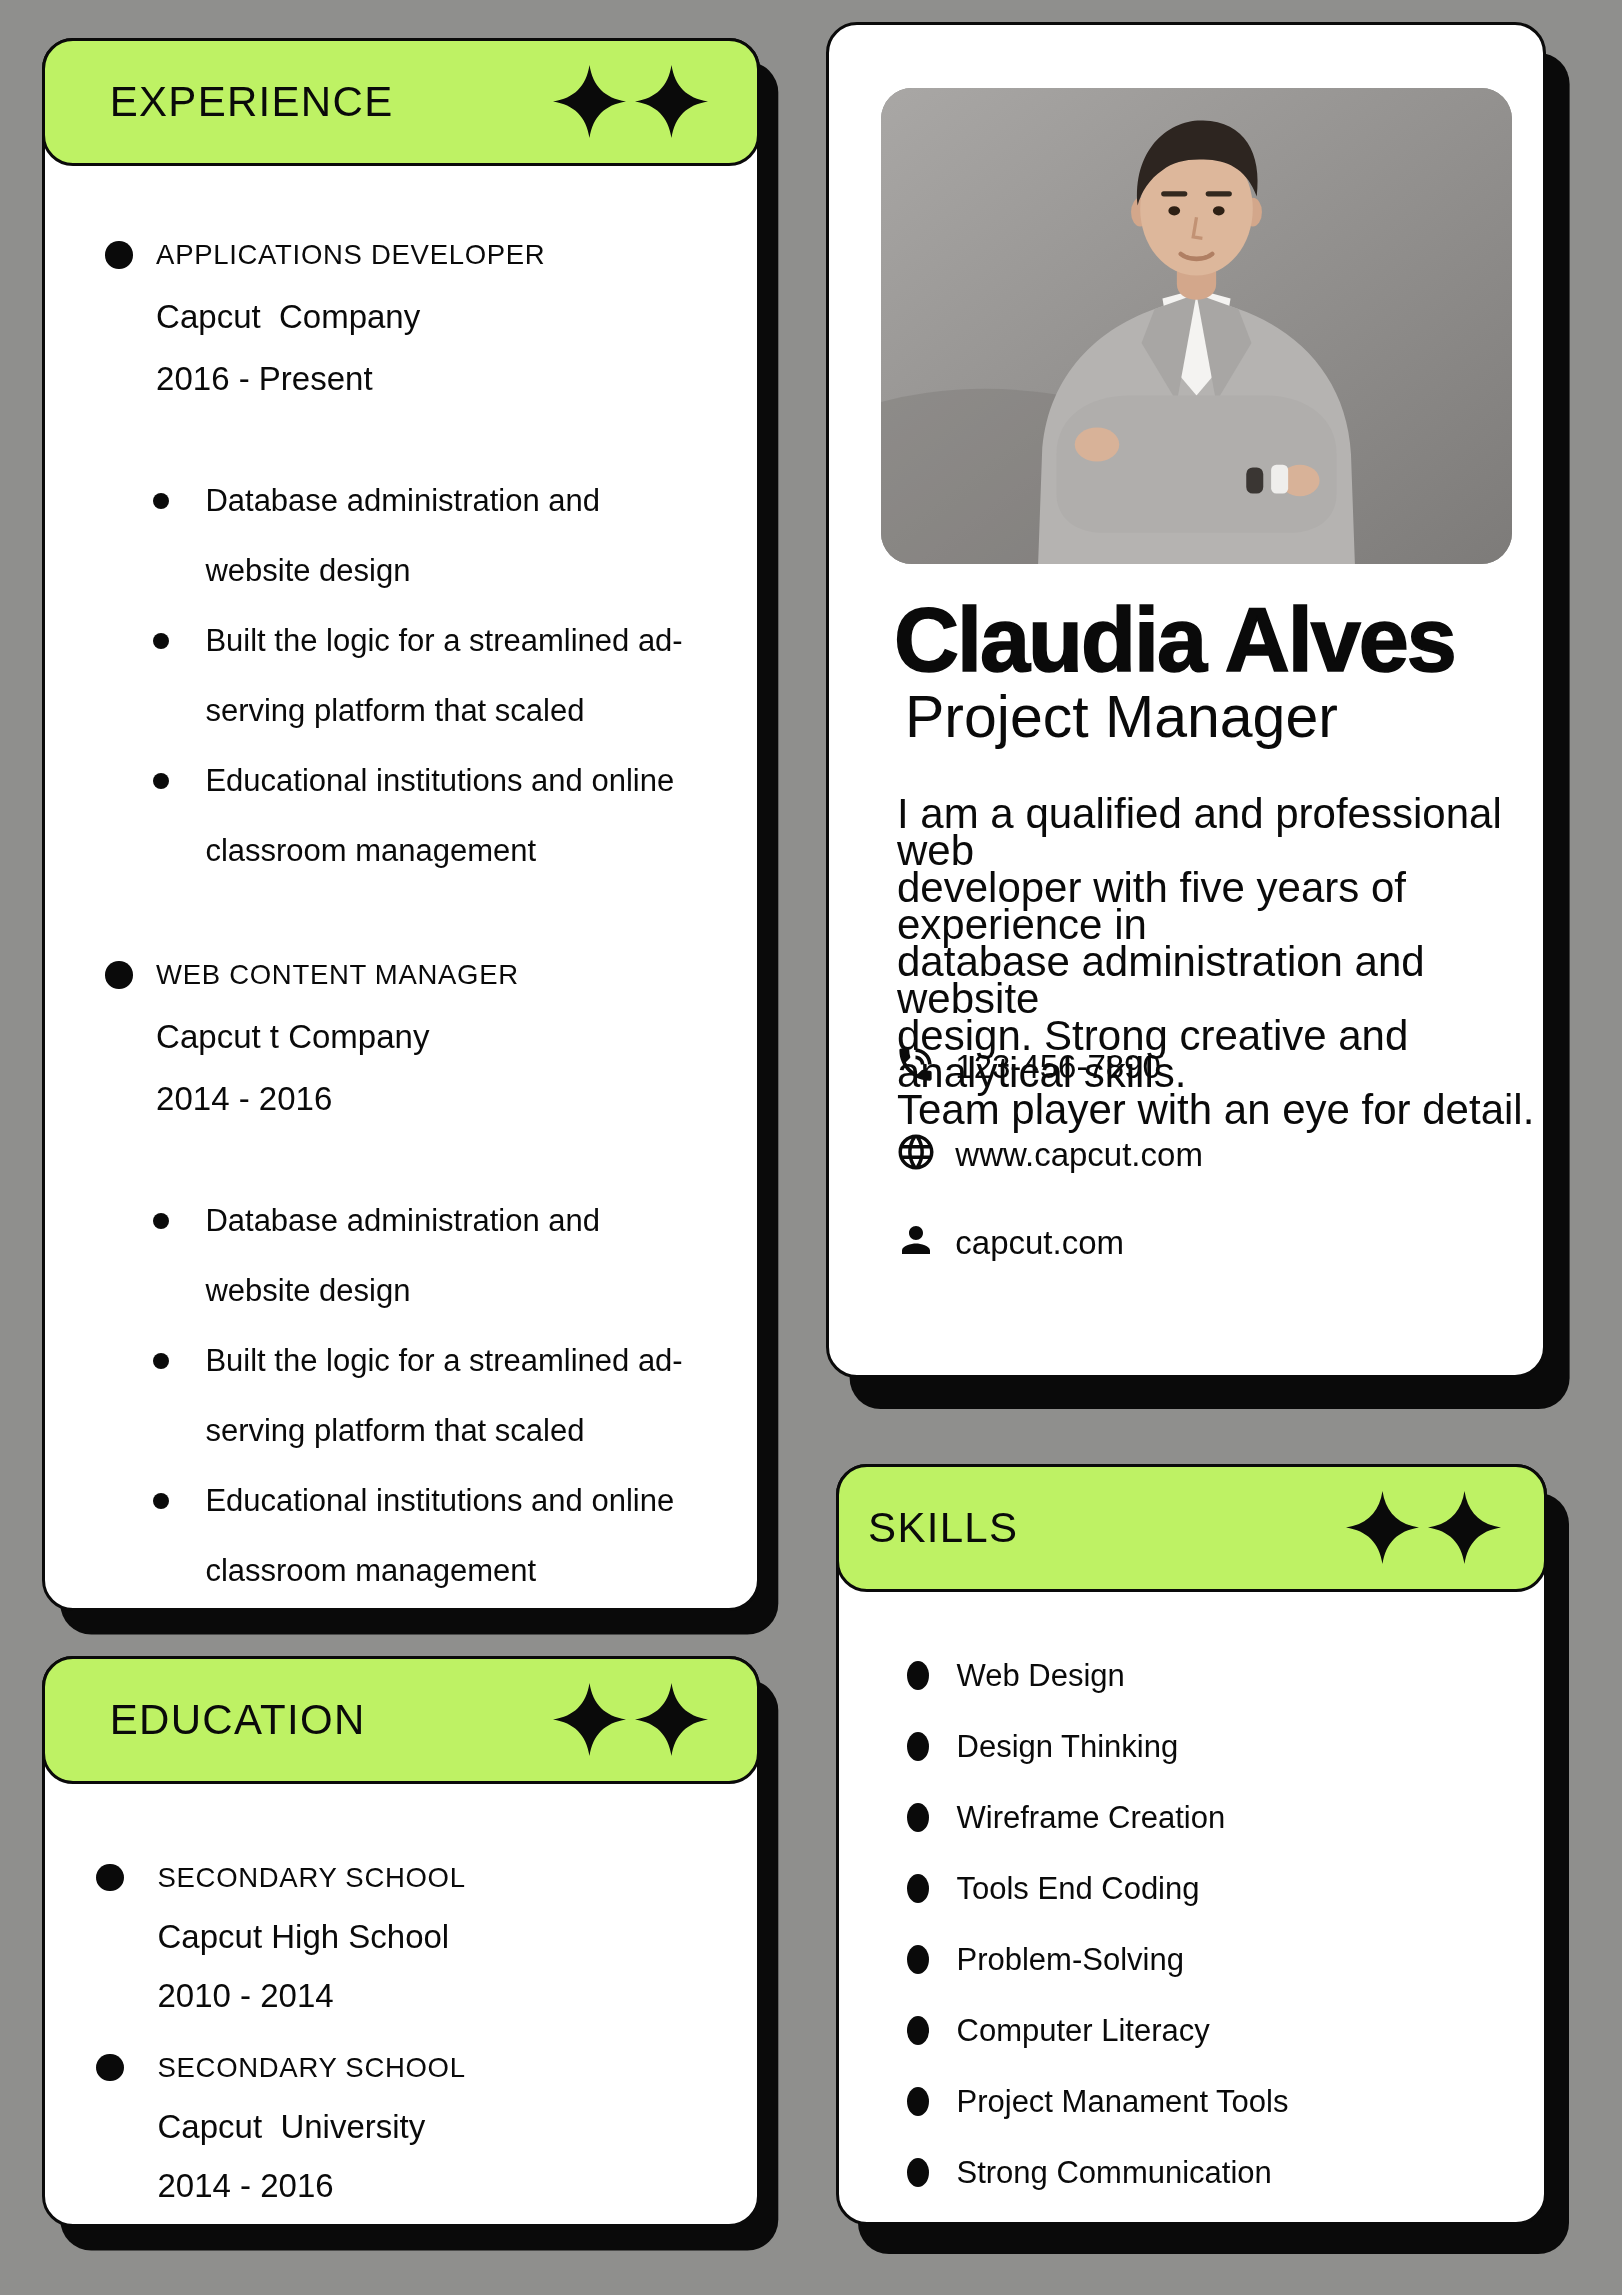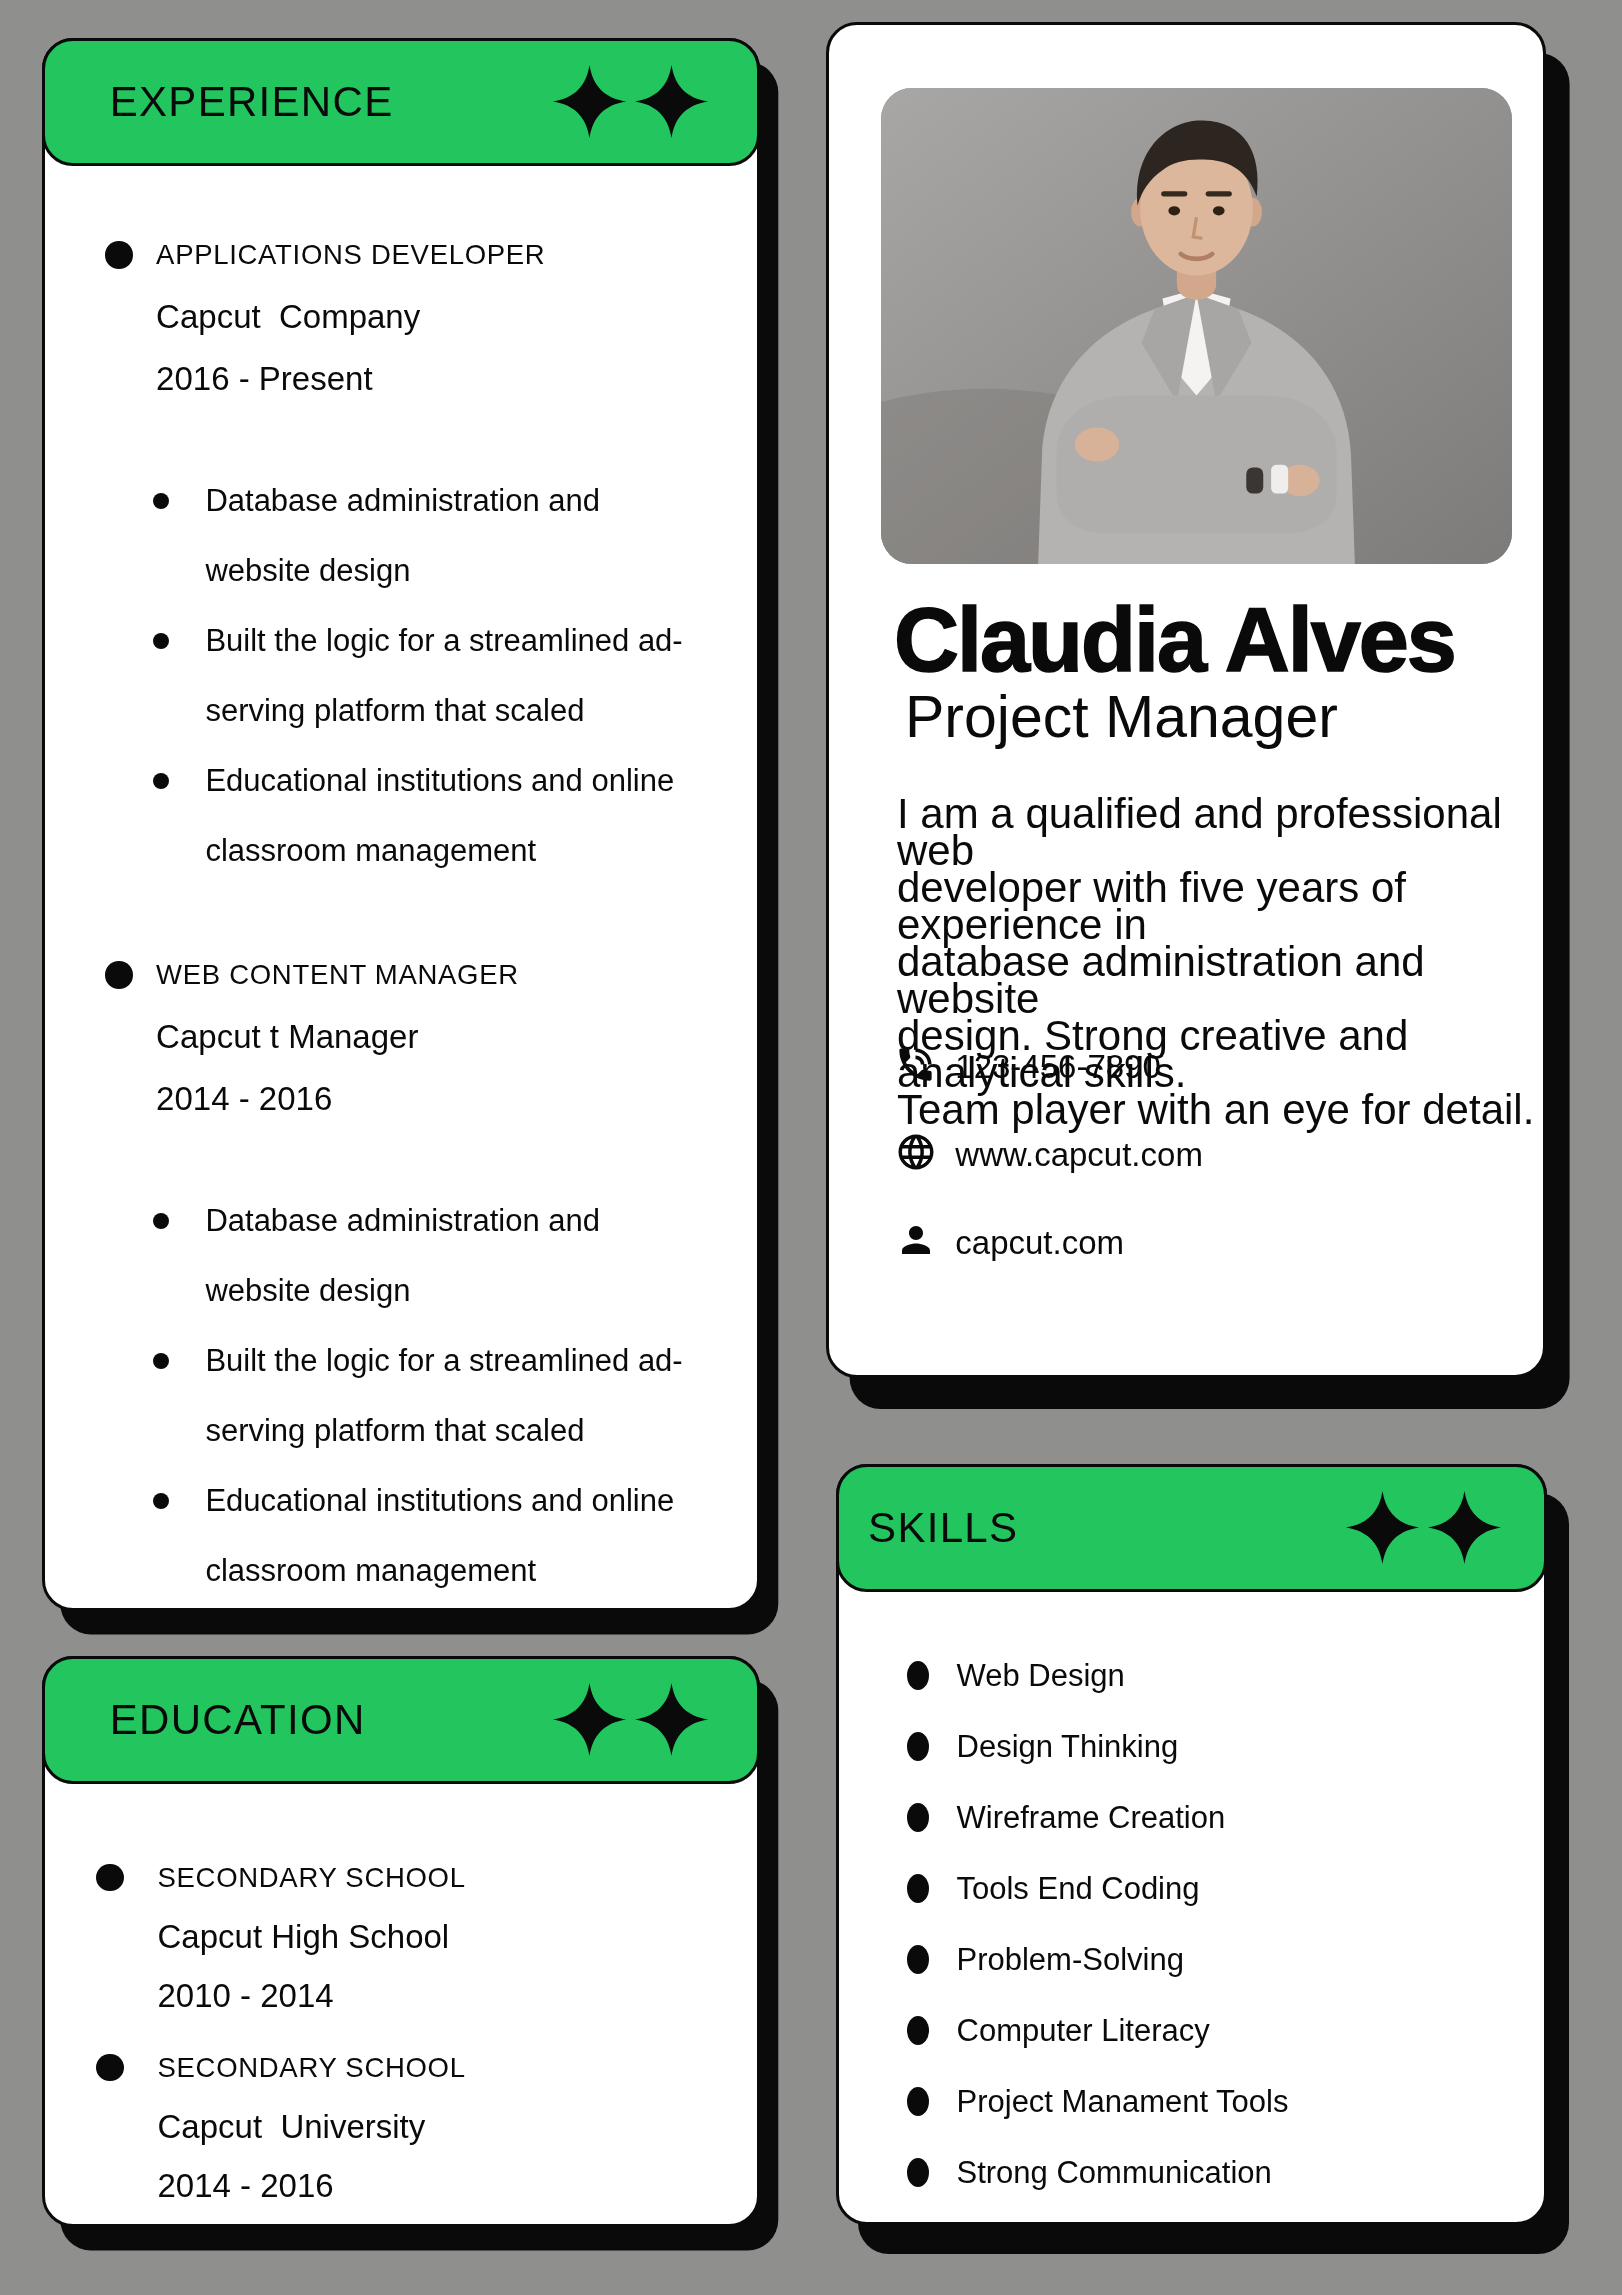--- a/index.html
+++ b/index.html
@@ -3,21 +3,21 @@
 <meta charset="utf-8">
 <style>
   html,body{margin:0;padding:0;background:#6e6e6c;}
   .page{position:relative;width:1623px;height:2295px;background:#8f8f8d;overflow:hidden;
         font-family:"Liberation Sans",sans-serif;color:#0a0a0a;}
 
   
   .card{position:absolute;box-sizing:border-box;background:#ffffff;border:3.3px solid #0a0a0a;
         border-radius:31px;}
   .hdr{position:absolute;left:-3.3px;top:-3.3px;right:-3.3px;height:128px;box-sizing:border-box;
-       background:#22c55e;border:3.3px solid #0a0a0a;border-radius:31px;
+       background:#bef264;border:3.3px solid #0a0a0a;border-radius:31px;
        display:flex;align-items:center;z-index:3;}
   .hdr-title{font-size:42px;font-weight:500;letter-spacing:1.3px;white-space:pre;}
   .sparkles{margin-left:auto;display:flex;align-items:center;gap:9.2px;}
   .sparkles svg{display:block;}
 
   .dot{background:#0a0a0a;border-radius:50%;flex:none;}
   .dot.lg{width:27.5px;height:27.5px;}
   .dot.sm{width:16.4px;height:16.4px;}
 
   
@@ -105,21 +105,21 @@
 classroom management</span>
           </li>
         </ul>
       </article>
 
       <article class="job">
         <div class="head-row">
           <span class="dot lg"></span>
           <div class="job-lines">
             <div class="job-role">WEB CONTENT MANAGER</div>
-            <div class="job-co">Capcut t Manager</div>
+            <div class="job-co">Capcut t Company</div>
             <div class="job-co">2014 - 2016</div>
           </div>
         </div>
         <ul class="subs">
           <li class="sub">
             <span class="dot sm"></span>
             <span class="sub-text">Database administration and
 website design</span>
           </li>
           <li class="sub">

